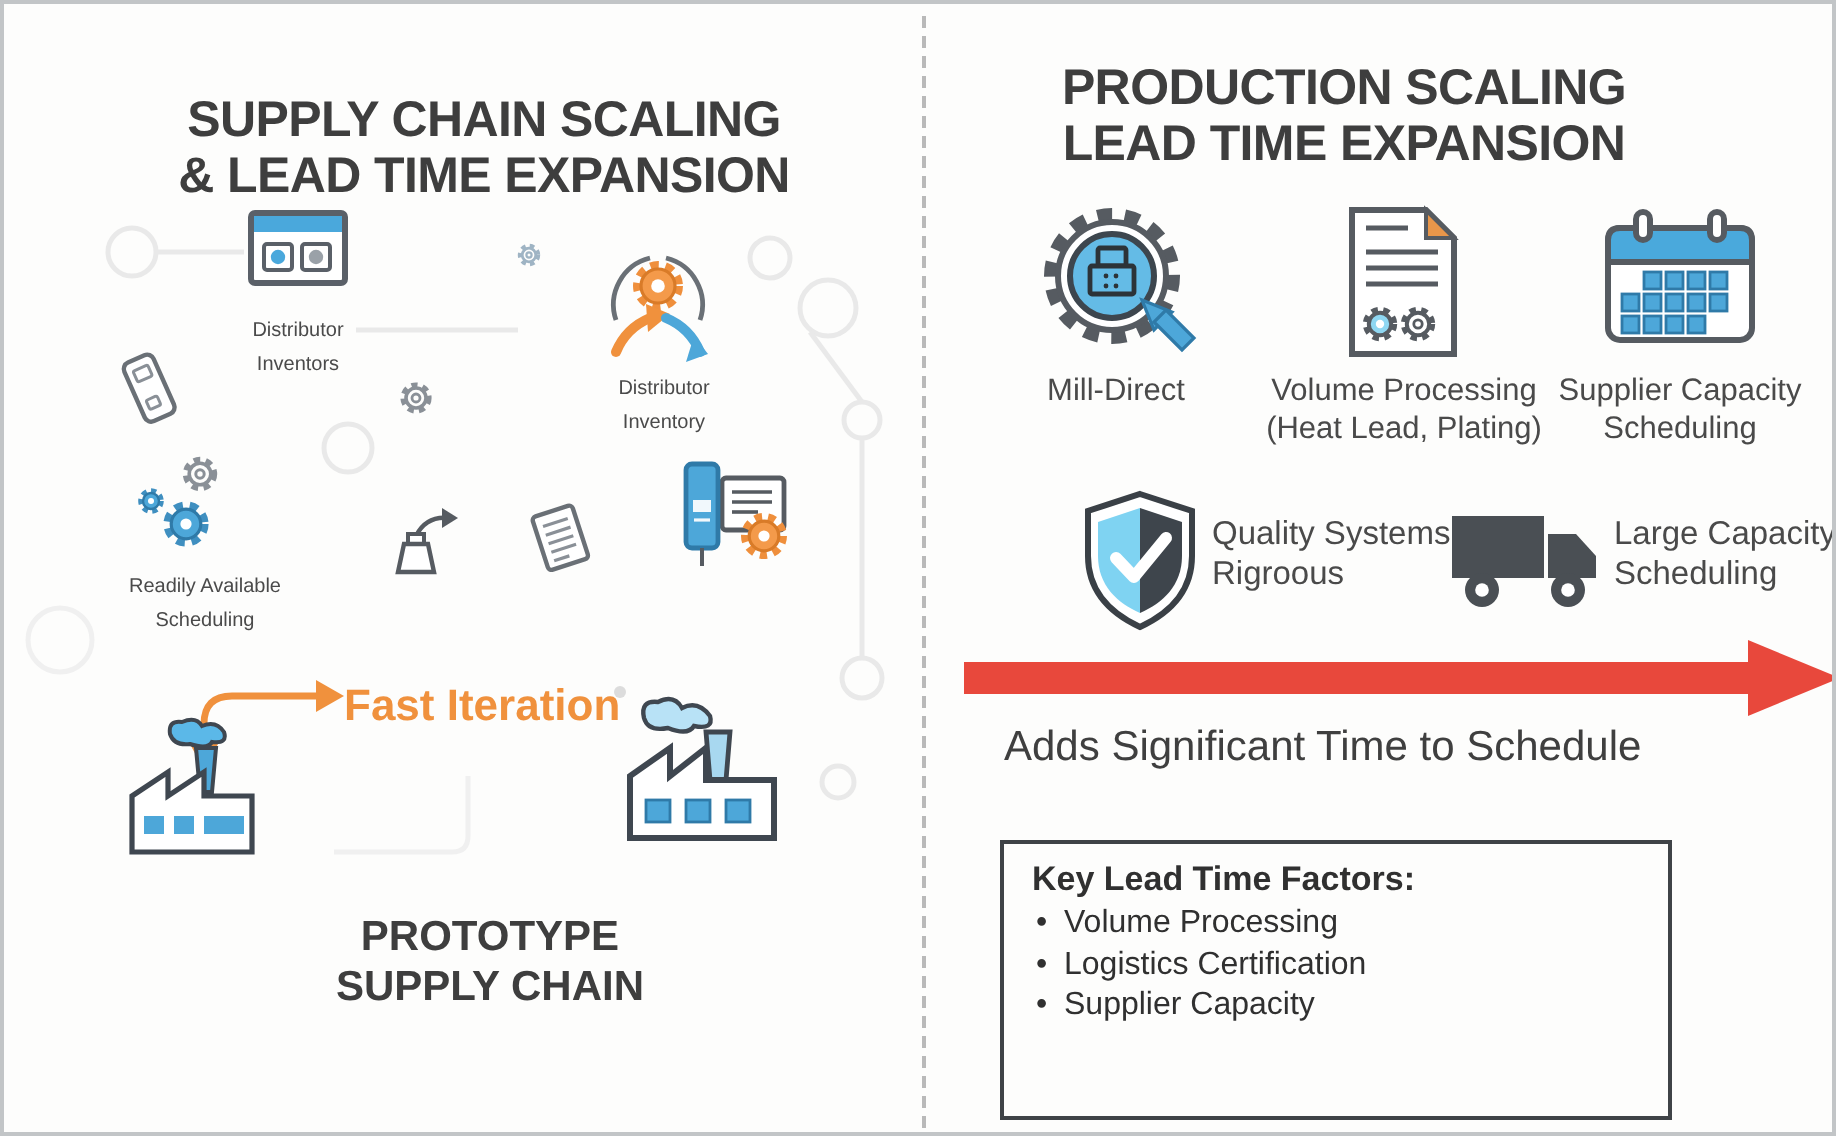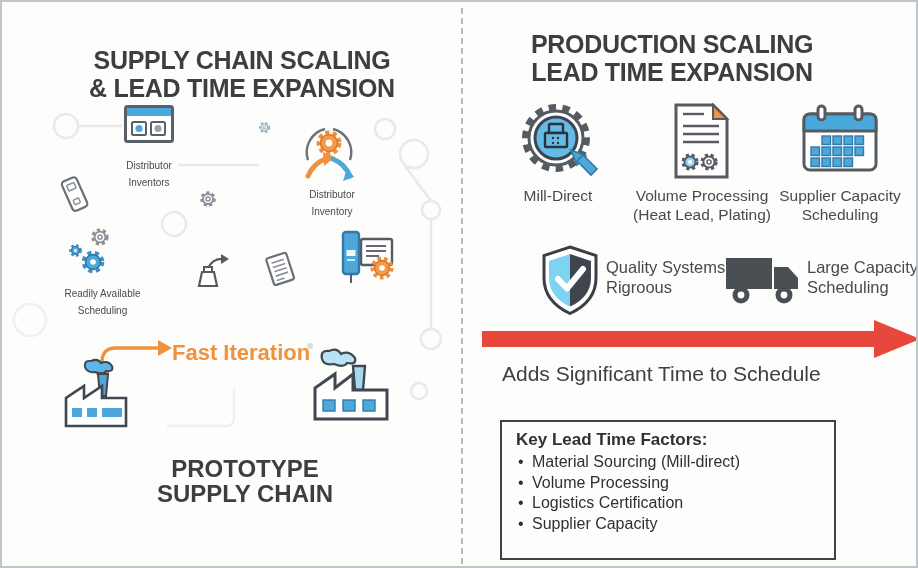--- a/index.html
+++ b/index.html
@@ -5,21 +5,21 @@
   html,body{margin:0;padding:0;background:#e8e8e8;font-family:"Liberation Sans",sans-serif;}
   #canvas{position:relative;width:918px;height:568px;background:#fdfdfc;border:2px solid #c2c5c7;box-sizing:border-box;overflow:hidden;}
   .abs{position:absolute;}
   .z1{z-index:2;}
   #decor{position:absolute;left:0;top:0;z-index:1;}
   .panel-title{font-weight:bold;font-size:25px;line-height:28px;letter-spacing:-0.3px;color:#3e3e3e;text-align:center;z-index:2;}
   .node-label{font-size:10px;line-height:17px;color:#4a4a4a;text-align:center;z-index:3;}
   .rp-col-label{font-size:15.5px;line-height:19px;color:#4a4a4a;text-align:center;z-index:3;}
   .rp-side-label{font-size:16.5px;line-height:20px;color:#4a4a4a;text-align:left;z-index:3;}
   .fast-iter{font-size:22px;font-weight:600;color:#f0913d;z-index:3;}
-  .footer-title{font-weight:bold;font-size:24px;line-height:25px;color:#3e3e3e;text-align:center;z-index:3;}
+  .footer-title{font-weight:bold;font-size:21px;line-height:25px;color:#3e3e3e;text-align:center;z-index:3;}
   .divider{border-left:2px dashed #b9b9b9;width:0;z-index:2;}
   .red-bar{background:#e8483c;z-index:2;}
   .red-head{width:0;height:0;border-top:19px solid transparent;border-bottom:19px solid transparent;border-left:46px solid #e8483c;z-index:2;}
   .caption{font-size:21px;color:#3f3f3f;z-index:3;}
   .factors-box{border:2px solid #3f4347;background:#fdfdfc;box-sizing:border-box;padding:7px 14px 6px 14px;z-index:3;}
   .factors-heading{font-size:17px;font-weight:bold;color:#303030;line-height:22px;margin-bottom:1px;}
   .factor-item{font-size:16px;color:#303030;line-height:20.5px;padding-left:16px;position:relative;}
   .factor-item::before{content:"\2022";position:absolute;left:2px;top:0;font-size:16px;color:#303030;}
   svg{display:block;}
 </style>
@@ -315,19 +315,18 @@
     <div>Scheduling</div>
   </div>
 
   <div class="abs red-bar" style="left:480px;top:329px;width:394px;height:16px;"></div>
   <div class="abs red-head" style="left:872px;top:318px;"></div>
 
   <div class="abs caption" style="left:500px;top:360px;">Adds Significant Time to Schedule</div>
 
   <div class="abs factors-box" style="left:498px;top:418px;width:336px;height:140px;">
     <div class="factors-heading">Key Lead Time Factors:</div>
-    <div class="factor-item">Material Sourcing (Mill-direct)</div>
     <div class="factor-item">Volume Processing</div>
     <div class="factor-item">Logistics Certification</div>
     <div class="factor-item">Supplier Capacity</div>
   </div>
 
 </div>
 
 </body></html>

